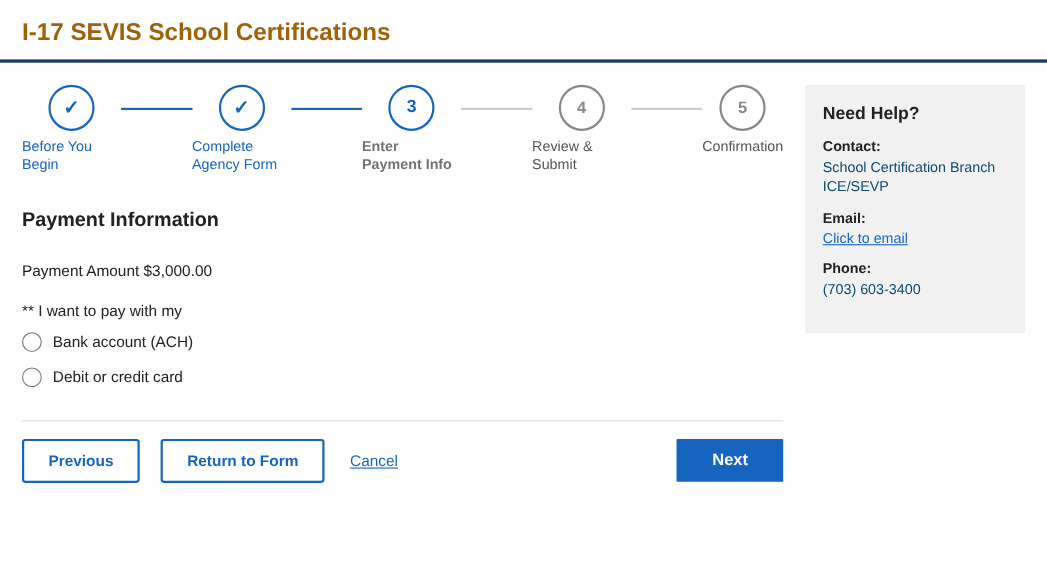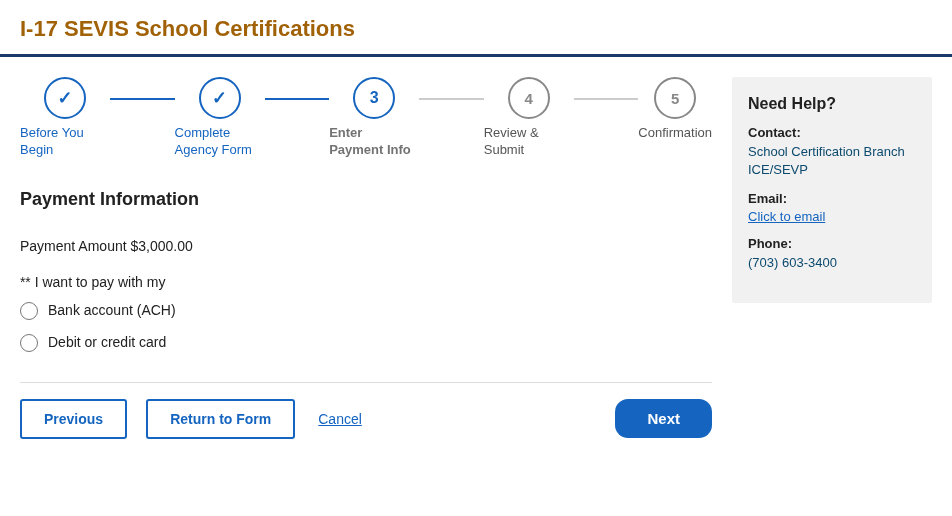--- a/index.html
+++ b/index.html
@@ -44,21 +44,21 @@
     
     .button-bar { display: flex; align-items: center; gap: 19px; margin-top: 30px; padding-top: 16px; border-top: 1px solid #ddd; }
     .btn-outline {
       padding: 10px 22px; border: 2px solid #1565c0; color: #1565c0; background: #fff;
       font-size: 14px; font-weight: bold; cursor: pointer; border-radius: 3px;
     }
     .btn-link { background: none; border: none; color: #1565c0; font-size: 14px; cursor: pointer; text-decoration: underline; padding: 10px 4px; }
     .btn-spacer { flex: 1; }
     .btn-primary {
       padding: 11px 32px; background: #1565c0; color: #fff; border: none;
-      font-size: 15px; font-weight: bold; cursor: pointer; border-radius: 13px;
+      font-size: 15px; font-weight: bold; cursor: pointer; border-radius: 1px;
     }
 
     
     .right-panel {
       width: 200px; background: #f1f1f1; border-radius: 2px; padding: 18px 16px;
       font-size: 13px; height: fit-content;
     }
     .help-title { font-size: 16px; font-weight: bold; margin-bottom: 12px; }
     .help-section { margin-bottom: 12px; }
     .help-label { font-weight: bold; margin-bottom: 3px; }

